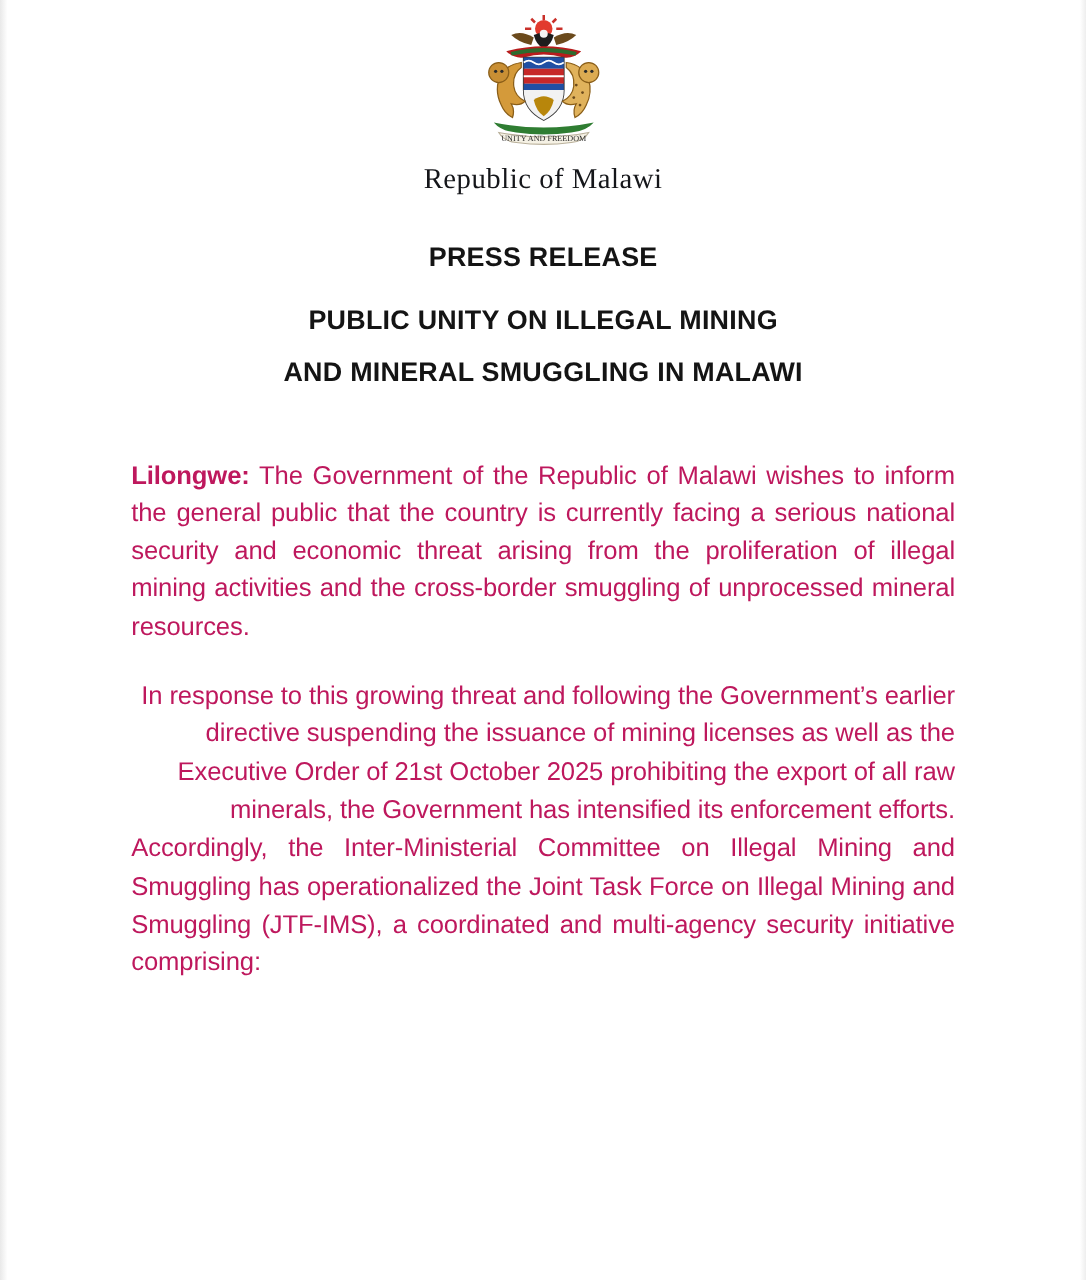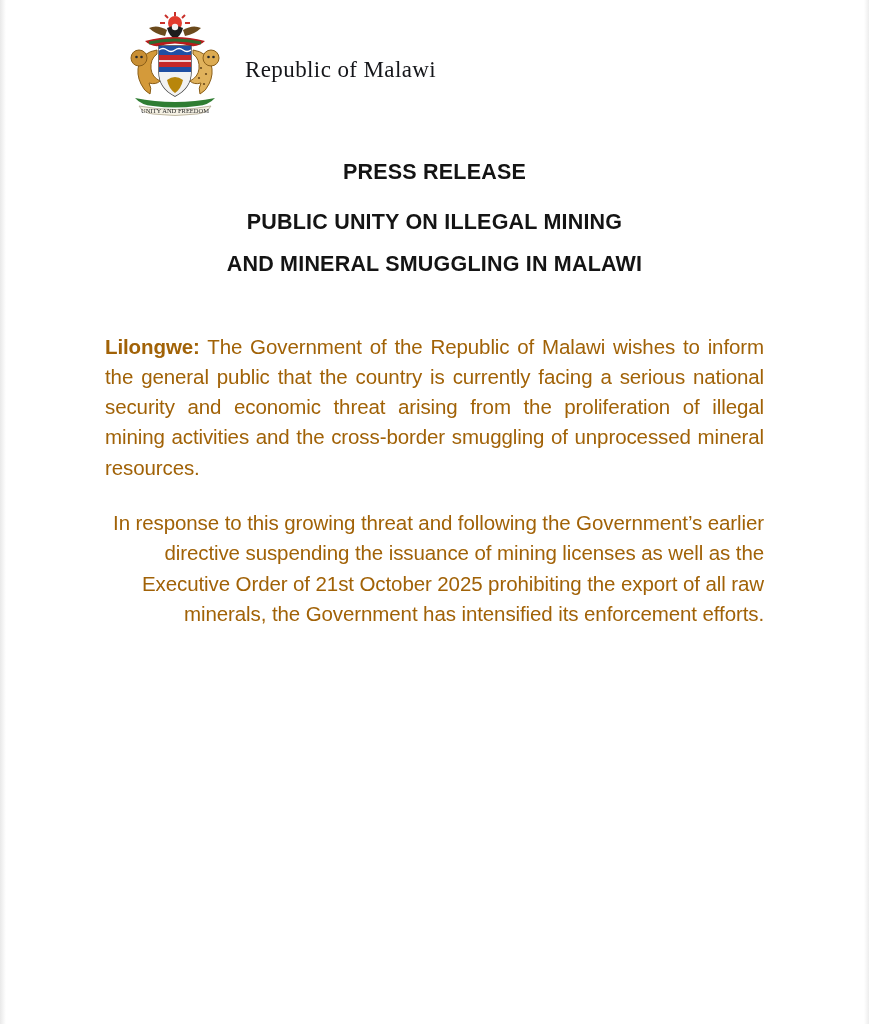--- a/index.html
+++ b/index.html
@@ -36,21 +36,21 @@
     position: absolute;
     right: 0; top: 0; bottom: 0;
     width: 5px;
     background: linear-gradient(to left, #ededed, #ffffff);
     pointer-events: none;
   }
 
   .crest-wrap {
     padding-top: 10px;
     display: flex;
-    flex-direction: row;
+    flex-direction: column;
     align-items: center;
   }
   .crest {
     width: 140px;
     height: 112px;
     position: relative;
   }
   .country-name {
     margin-top: 8px;
     font-family: "Liberation Serif", serif;
@@ -75,21 +75,21 @@
   .title-line.second { margin-bottom: 21px; }
 
   .body-copy {
     margin-top: 56px;
   }
   p.para {
     margin: 1px 0 25px 0;
     font-size: 20.5px;
     line-height: 1.48;
     text-align: justify;
-    color: #a16207;
+    color: #be185d;
     letter-spacing: -0.1px;
   }
   p.para.tight { margin-bottom: 0; }
   p.para.no-justify { text-align: right; }
   .lead-label {
     font-weight: bold;
   }
 
   
   .crest svg { display: block; }
@@ -168,15 +168,16 @@
     <div class="title-line second">PUBLIC UNITY ON ILLEGAL MINING</div>
     <div class="title-line third">AND MINERAL SMUGGLING IN MALAWI</div>
   </div>
 
   <div class="body-copy">
     <p class="para"><span class="lead-label">Lilongwe:</span><span> The Government of the Republic of Malawi wishes to inform the general public that the country is currently facing a serious national security and economic threat arising from the proliferation of illegal mining activities and the cross-border smuggling of unprocessed mineral resources.</span></p>
 
 
     <p class="para no-justify tight">In response to this growing threat and following the Government’s earlier directive suspending the issuance of mining licenses as well as the Executive Order of 21st October 2025 prohibiting the export of all raw minerals, the Government has intensified its enforcement efforts.</p>
 
+    <p class="para">Accordingly, the Inter-Ministerial Committee on Illegal Mining and Smuggling has operationalized the Joint Task Force on Illegal Mining and Smuggling (JTF-IMS), a coordinated and multi-agency security initiative comprising:</p>
   </div>
 
 </div>
 
 </body></html>

